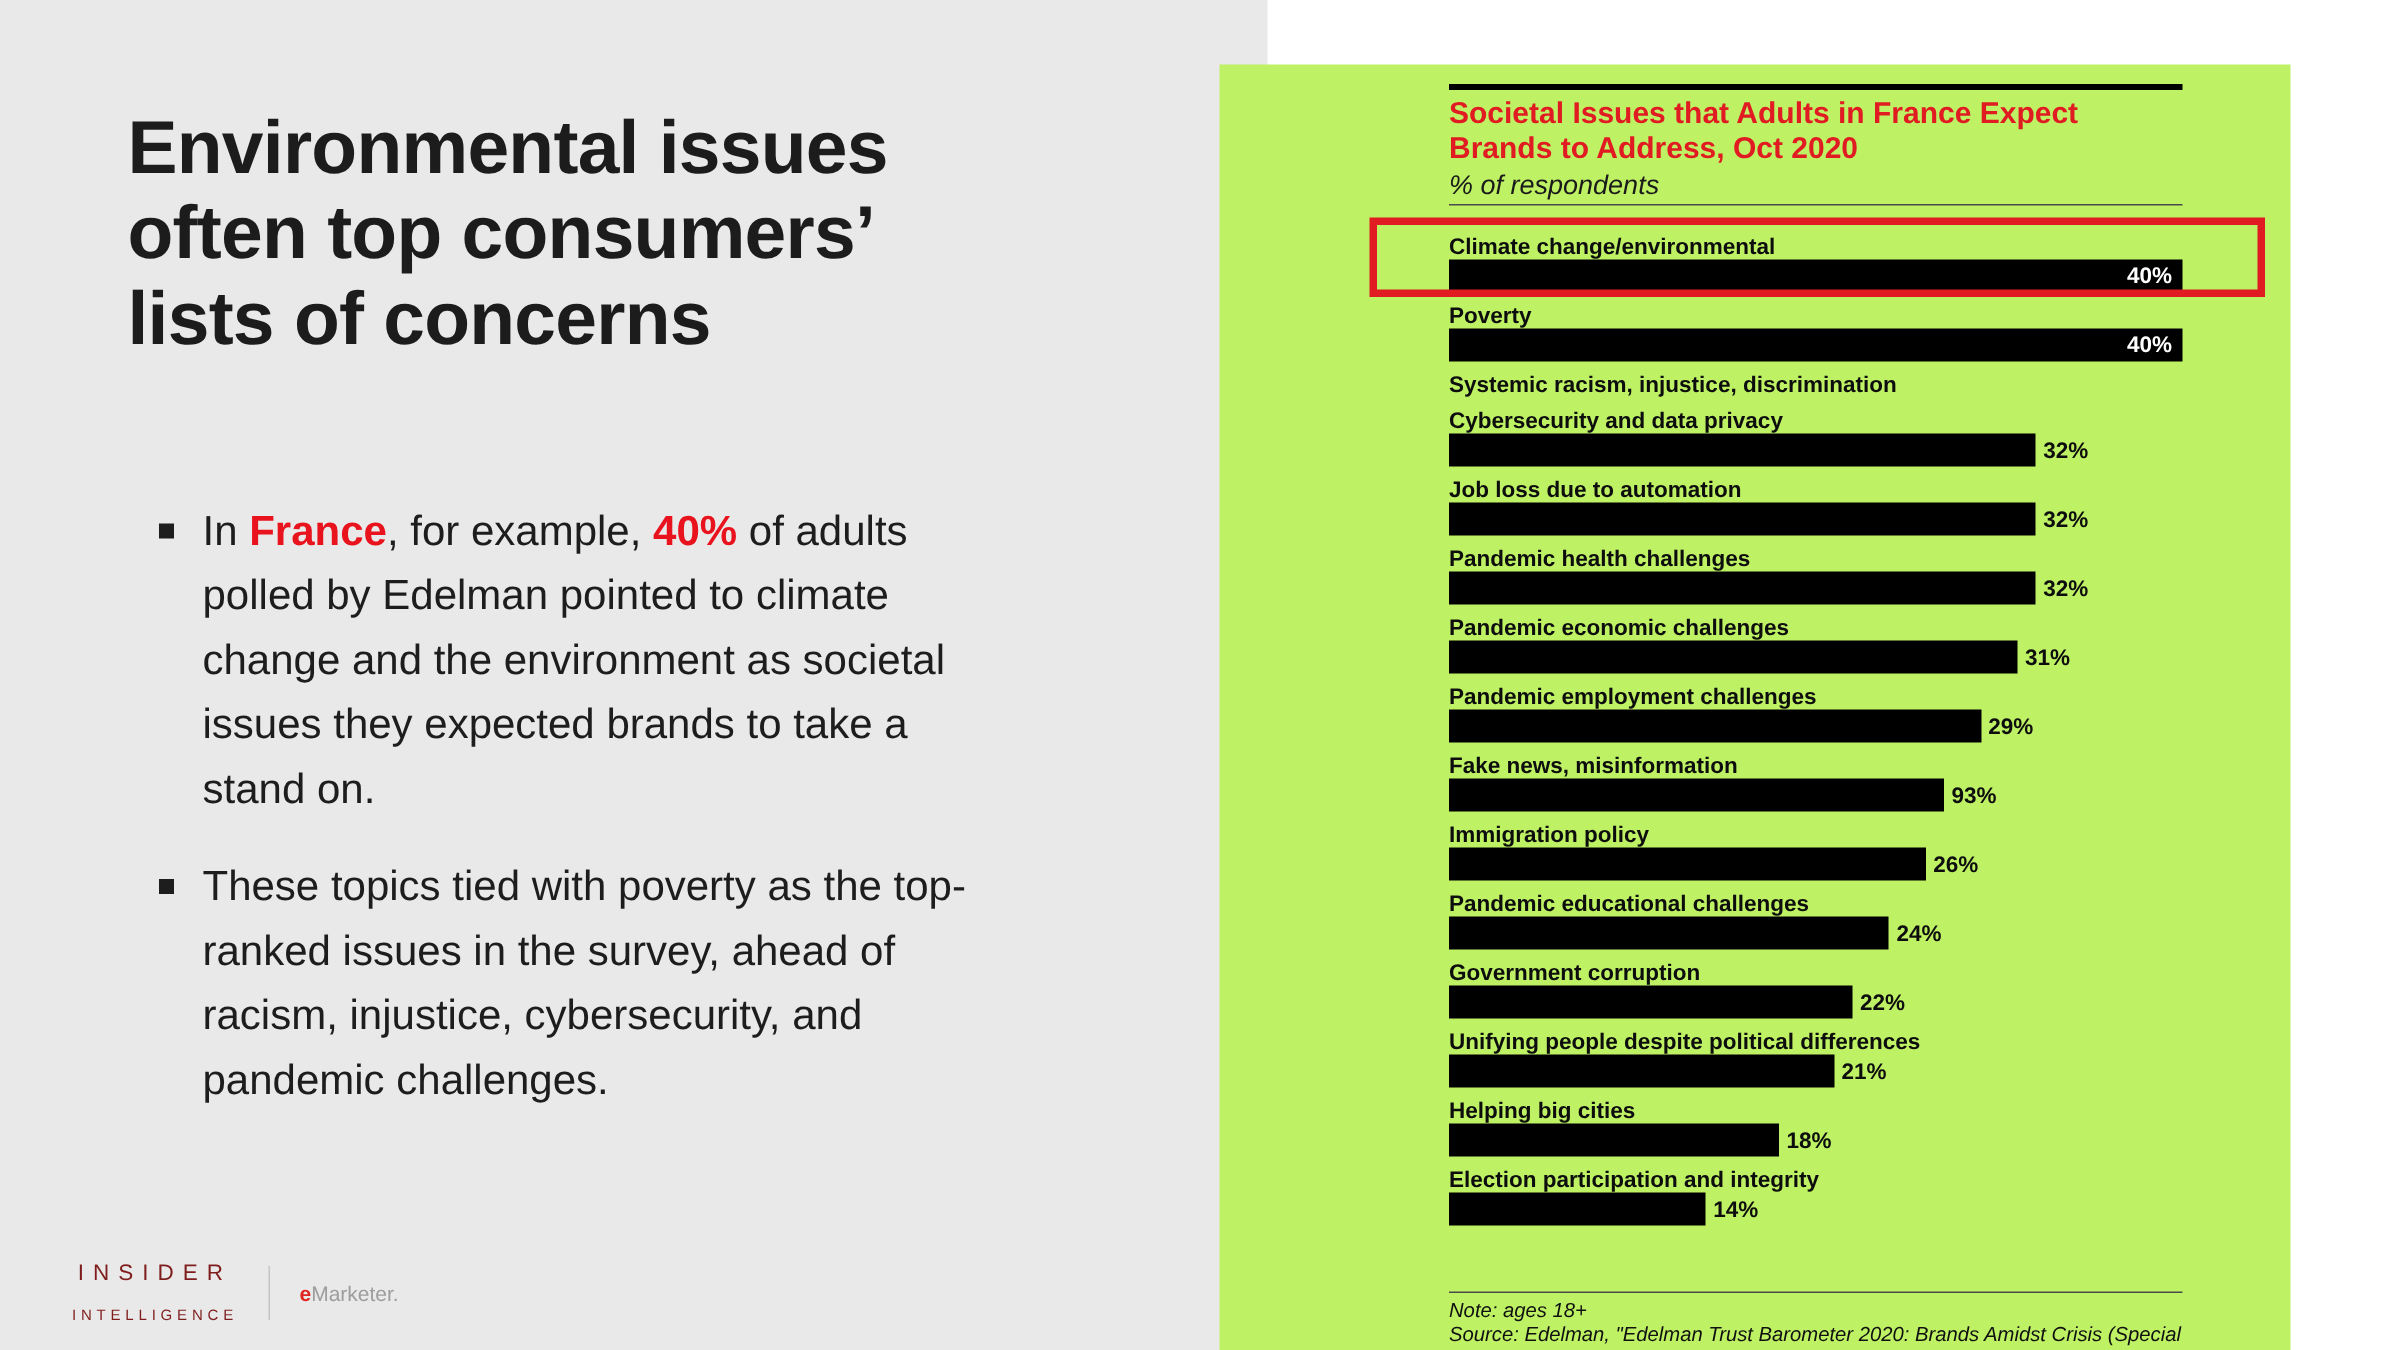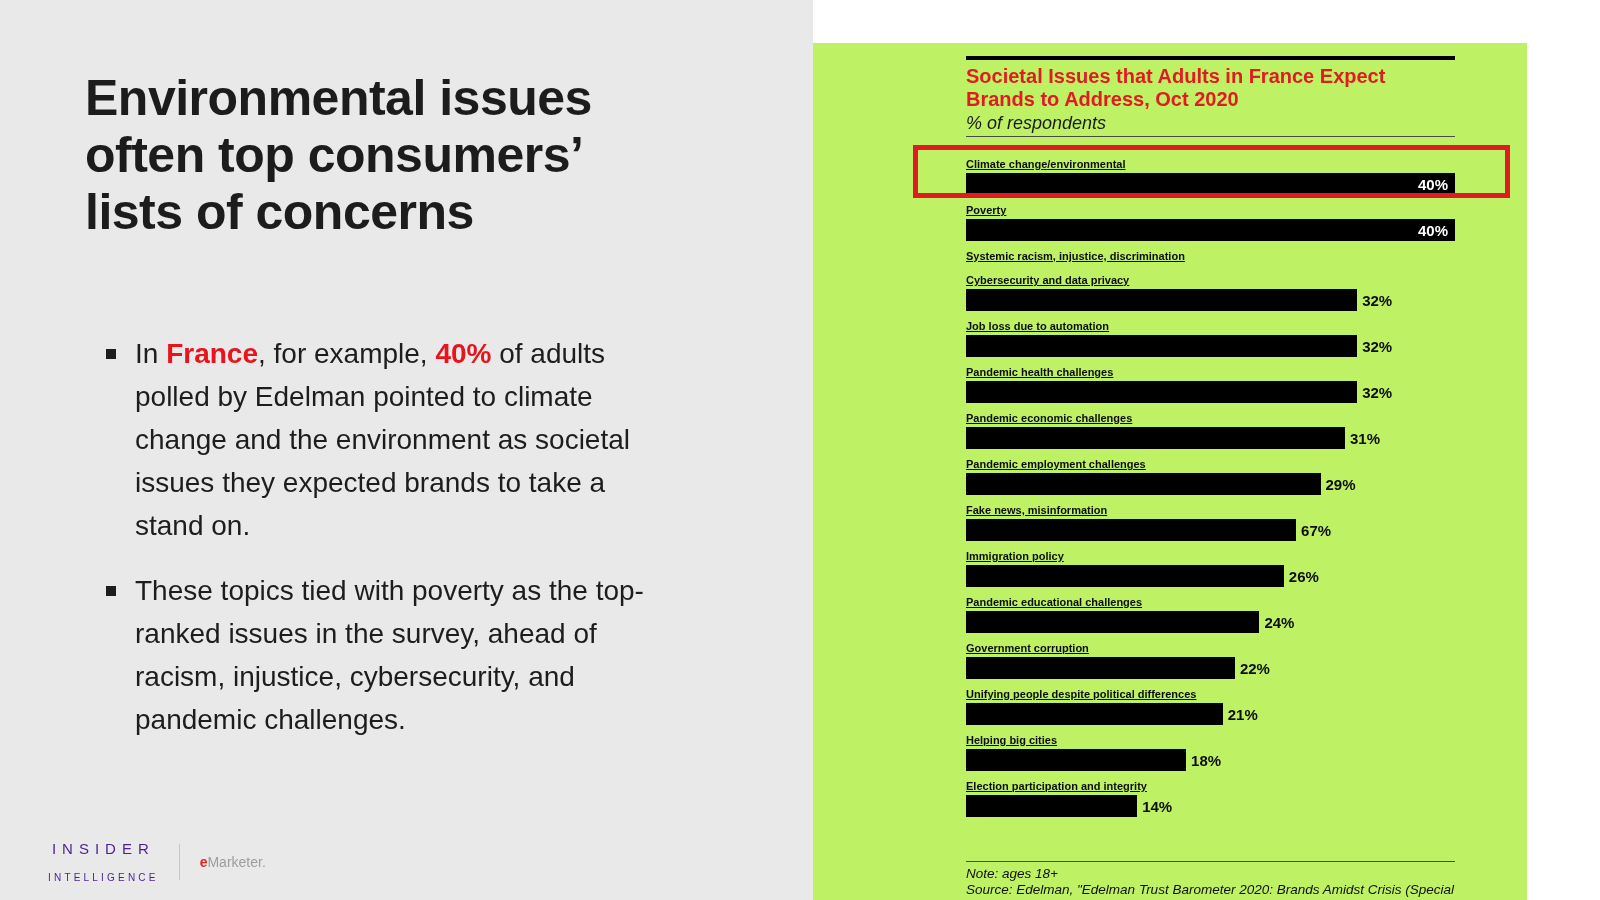--- a/index.html
+++ b/index.html
@@ -1,48 +1,48 @@
 <!DOCTYPE html>
 <html><head>
 <meta charset="utf-8">
 <style>
   html,body{margin:0;padding:0;background:#ffffff;}
   .screen{
     position:relative;width:1600px;height:900px;overflow:hidden;
     font-family:"Liberation Sans", sans-serif;background:#ffffff;
   }
   
-  .left-panel{position:absolute;left:0;top:0;width:813px;height:900px;background:#e9e9e9;}
+  .left-panel{position:absolute;left:0;top:0;width:813px;height:900px;background:#e9e9e9;padding-left:32px;}
   .slide-title{
     position:absolute;left:85px;top:70px;width:660px;
     font-size:50px;font-weight:bold;line-height:57px;color:#1c1c1c;letter-spacing:-0.5px;
   }
   .bullets{position:absolute;left:106px;top:332px;width:575px;}
   .bullet{display:flex;font-size:28px;line-height:43px;color:#1d1d1d;margin-bottom:22px;}
   .bullet-marker{flex:none;width:10px;height:10px;background:#1d1d1d;margin:17px 19px 0 0;}
   .bullet p{margin:0;}
   .bullet .red{color:#e8131c;font-weight:bold;}
   
   .logo{position:absolute;left:48px;top:840px;display:flex;align-items:center;}
-  .logo-insider{text-align:center;color:#4c1d95;}
+  .logo-insider{text-align:center;color:#7f1d1d;}
   .logo-insider-top{font-size:15px;letter-spacing:6px;line-height:17px;}
   .logo-insider-bottom{font-size:10px;letter-spacing:3.2px;line-height:12px;margin-top:15px;}
   .logo-divider{width:1px;height:36px;background:#c6c6c6;margin:0 20px;}
   .logo-emarketer{font-size:14px;color:#9d9d9d;}
   .logo-emarketer .e{color:#e0241f;font-weight:bold;}
   
   .chart-panel{position:absolute;left:813px;top:0;width:714px;height:900px;background:#bef264;margin-top:43px;}
   .chart{position:absolute;left:153px;top:0;width:489px;height:900px;}
   .chart-topline{position:absolute;left:0;top:13px;width:100%;height:4px;background:#000;}
   .chart-title{position:absolute;left:0;top:22px;font-size:20px;font-weight:bold;line-height:23px;color:#e11b22;}
   .chart-subtitle{position:absolute;left:0;top:70px;font-size:18px;font-style:italic;color:#1a1a1a;}
   .chart-subline{position:absolute;left:0;top:93px;width:100%;height:1px;background:#4a4a4a;}
   .bars{position:absolute;left:0;top:113px;width:100%;}
   .bar-row{margin-bottom:7px;}
-  .bar-label{font-size:11px;font-weight:bold;line-height:17px;color:#0d0d0d;white-space:nowrap;text-decoration:underline;}
+  .bar-label{font-size:15px;font-weight:bold;line-height:17px;color:#0d0d0d;white-space:nowrap;}
   .bar-line{height:22px;display:flex;align-items:center;}
   .bar{height:22px;background:#000;position:relative;flex:none;}
   .val-inside{position:absolute;right:7px;top:50%;transform:translateY(-50%);color:#fff;font-size:15px;font-weight:bold;}
   .val-outside{margin-left:5px;font-size:15px;font-weight:bold;color:#0d0d0d;white-space:nowrap;}
   .highlight-box{position:absolute;left:-53px;top:102px;width:597px;height:53px;
     border:5px solid #e11b22;box-sizing:border-box;z-index:5;background:transparent;}
   .note-line{position:absolute;left:0;top:818px;width:100%;height:1px;background:#4a4a4a;}
   .notes{position:absolute;left:0;top:823px;width:100%;font-size:13.5px;font-style:italic;line-height:16px;color:#101010;}
   .bottom-thickline{position:absolute;left:0;top:869px;width:100%;height:4px;background:#000;}
   .chart-footer{position:absolute;left:0;top:878px;width:100%;display:flex;justify-content:center;
@@ -149,21 +149,21 @@
             <div class="bar-label">Pandemic employment challenges</div>
             <div class="bar-line">
               <div class="bar" style="width: 72.5%; background: rgb(0, 0, 0);"></div>
               <span class="val-outside">29%</span>
             </div>
           </div>
           <div class="bar-row">
             <div class="bar-label">Fake news, misinformation</div>
             <div class="bar-line">
               <div class="bar" style="width: 67.5%; background: rgb(0, 0, 0);"></div>
-              <span class="val-outside">67%</span>
+              <span class="val-outside">93%</span>
             </div>
           </div>
           <div class="bar-row">
             <div class="bar-label">Immigration policy</div>
             <div class="bar-line">
               <div class="bar" style="width: 65%; background: rgb(0, 0, 0);"></div>
               <span class="val-outside">26%</span>
             </div>
           </div>
           <div class="bar-row">

